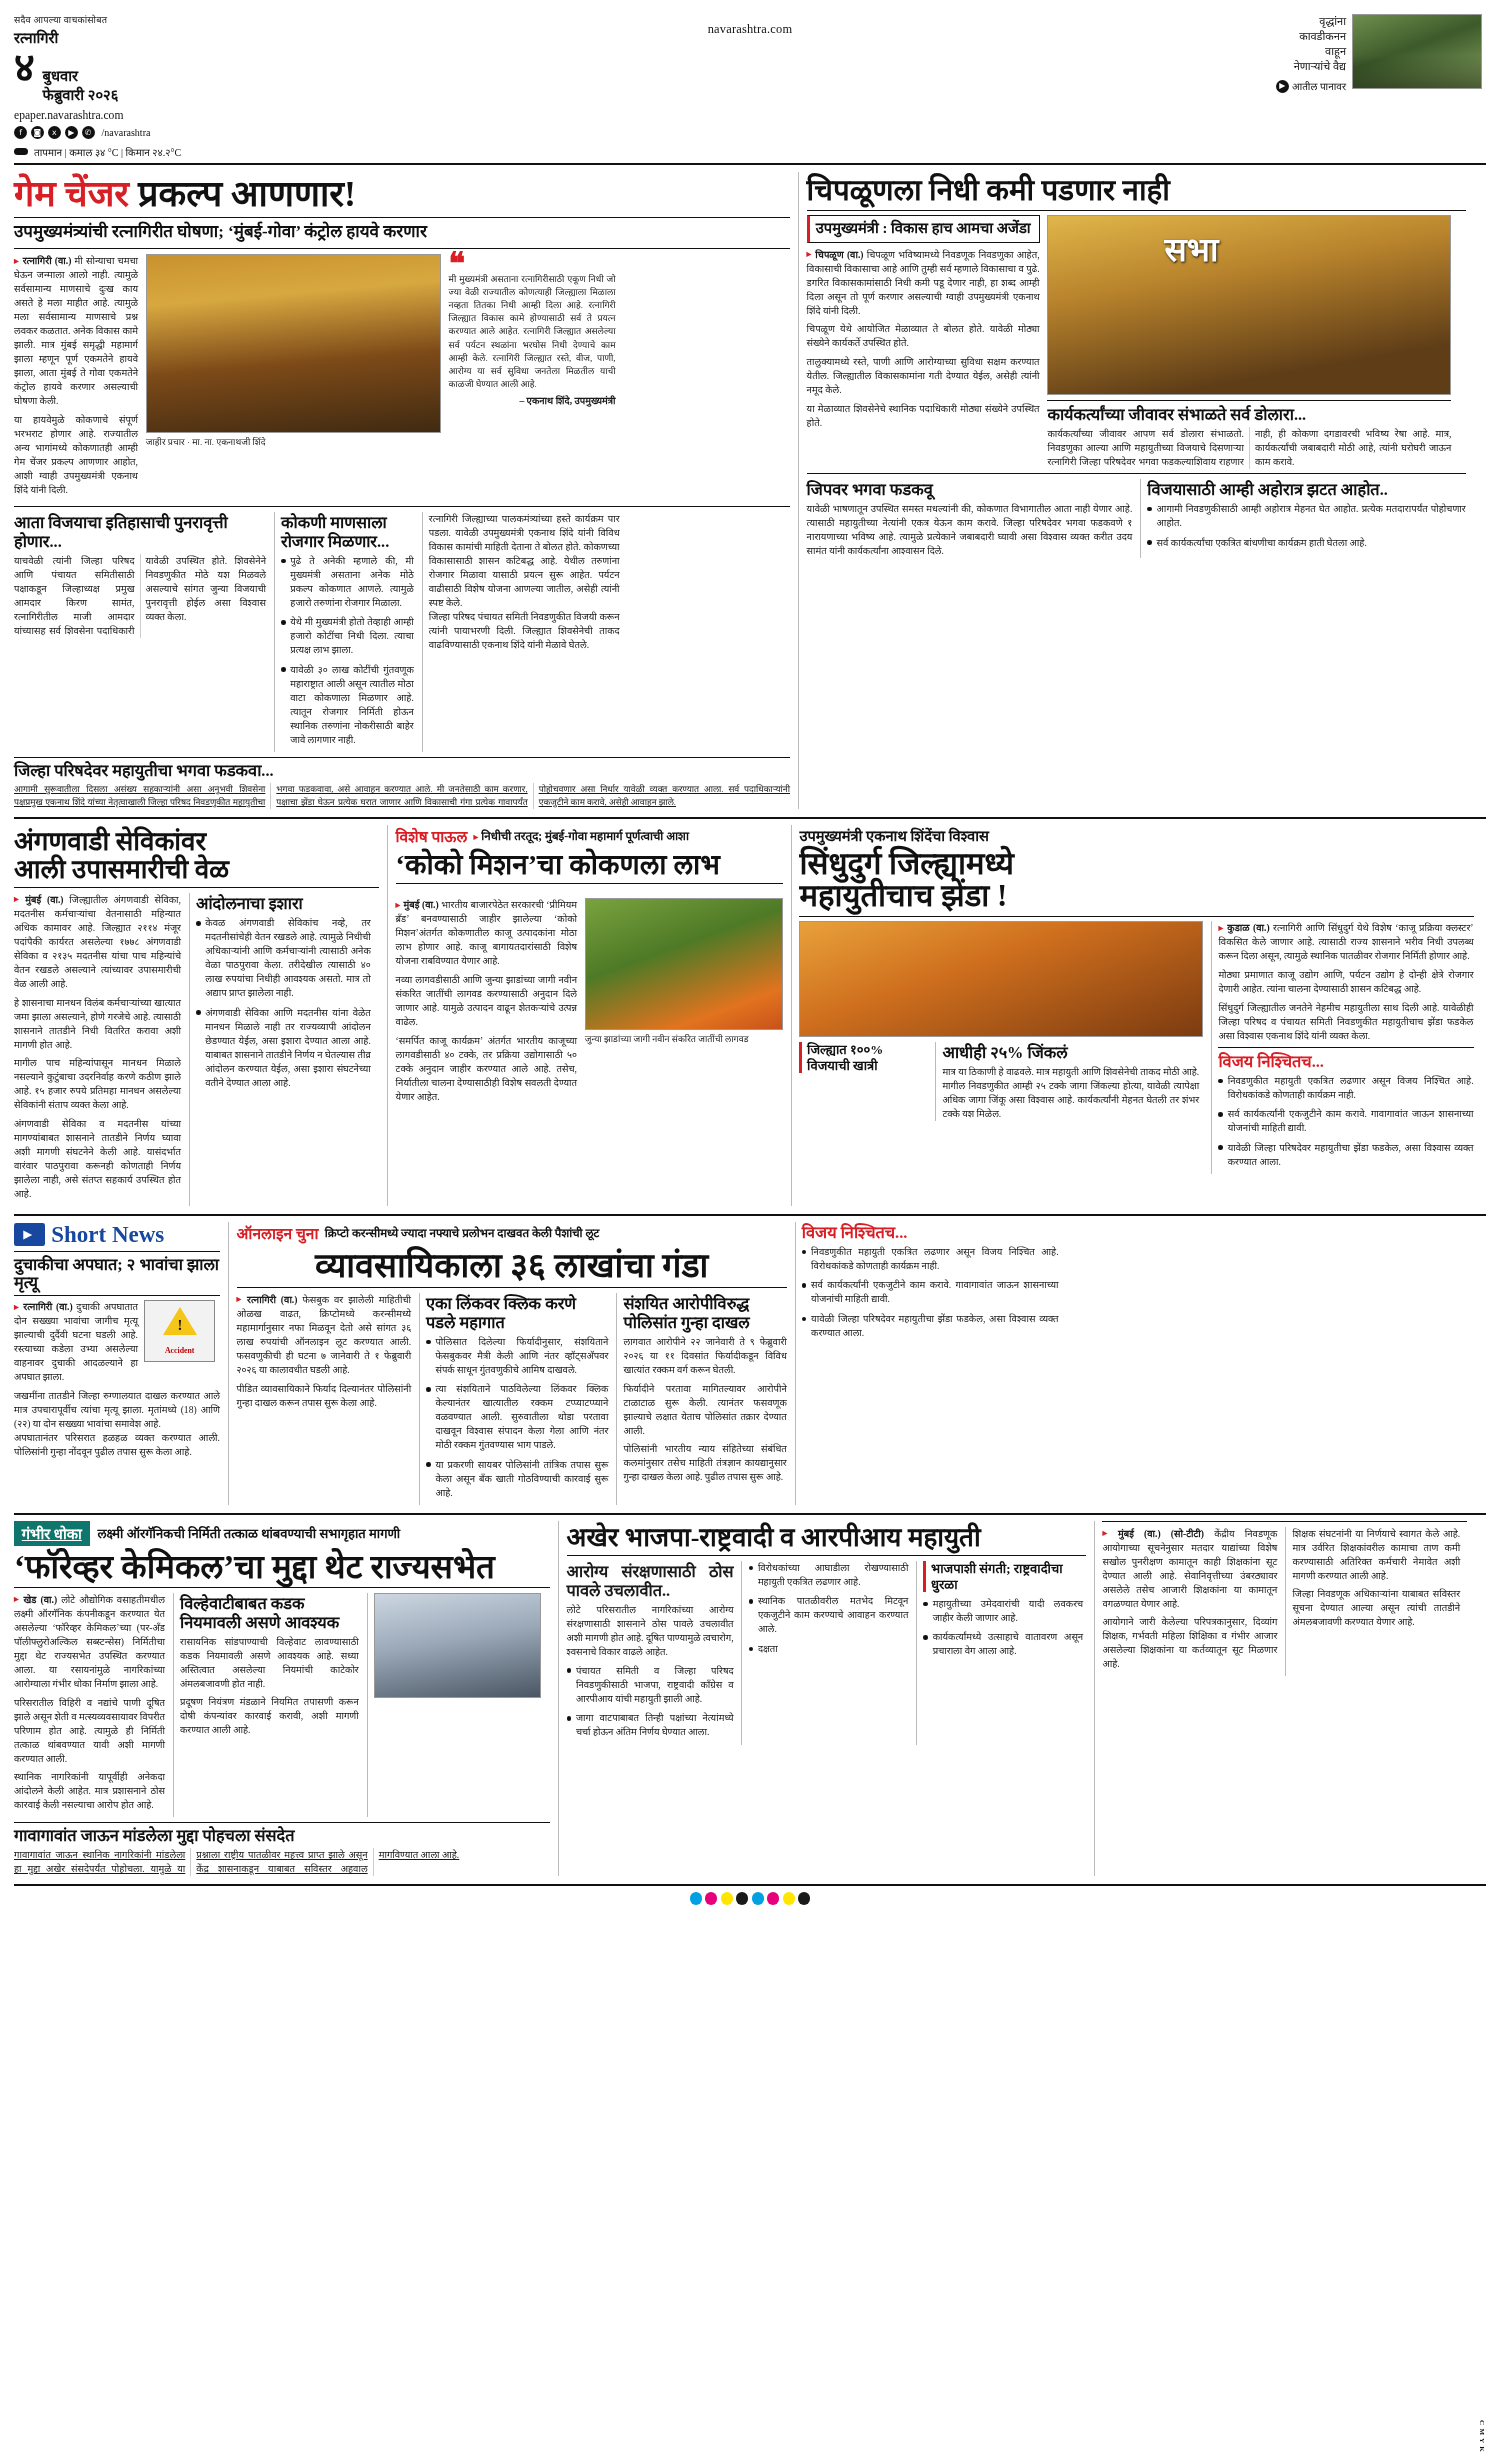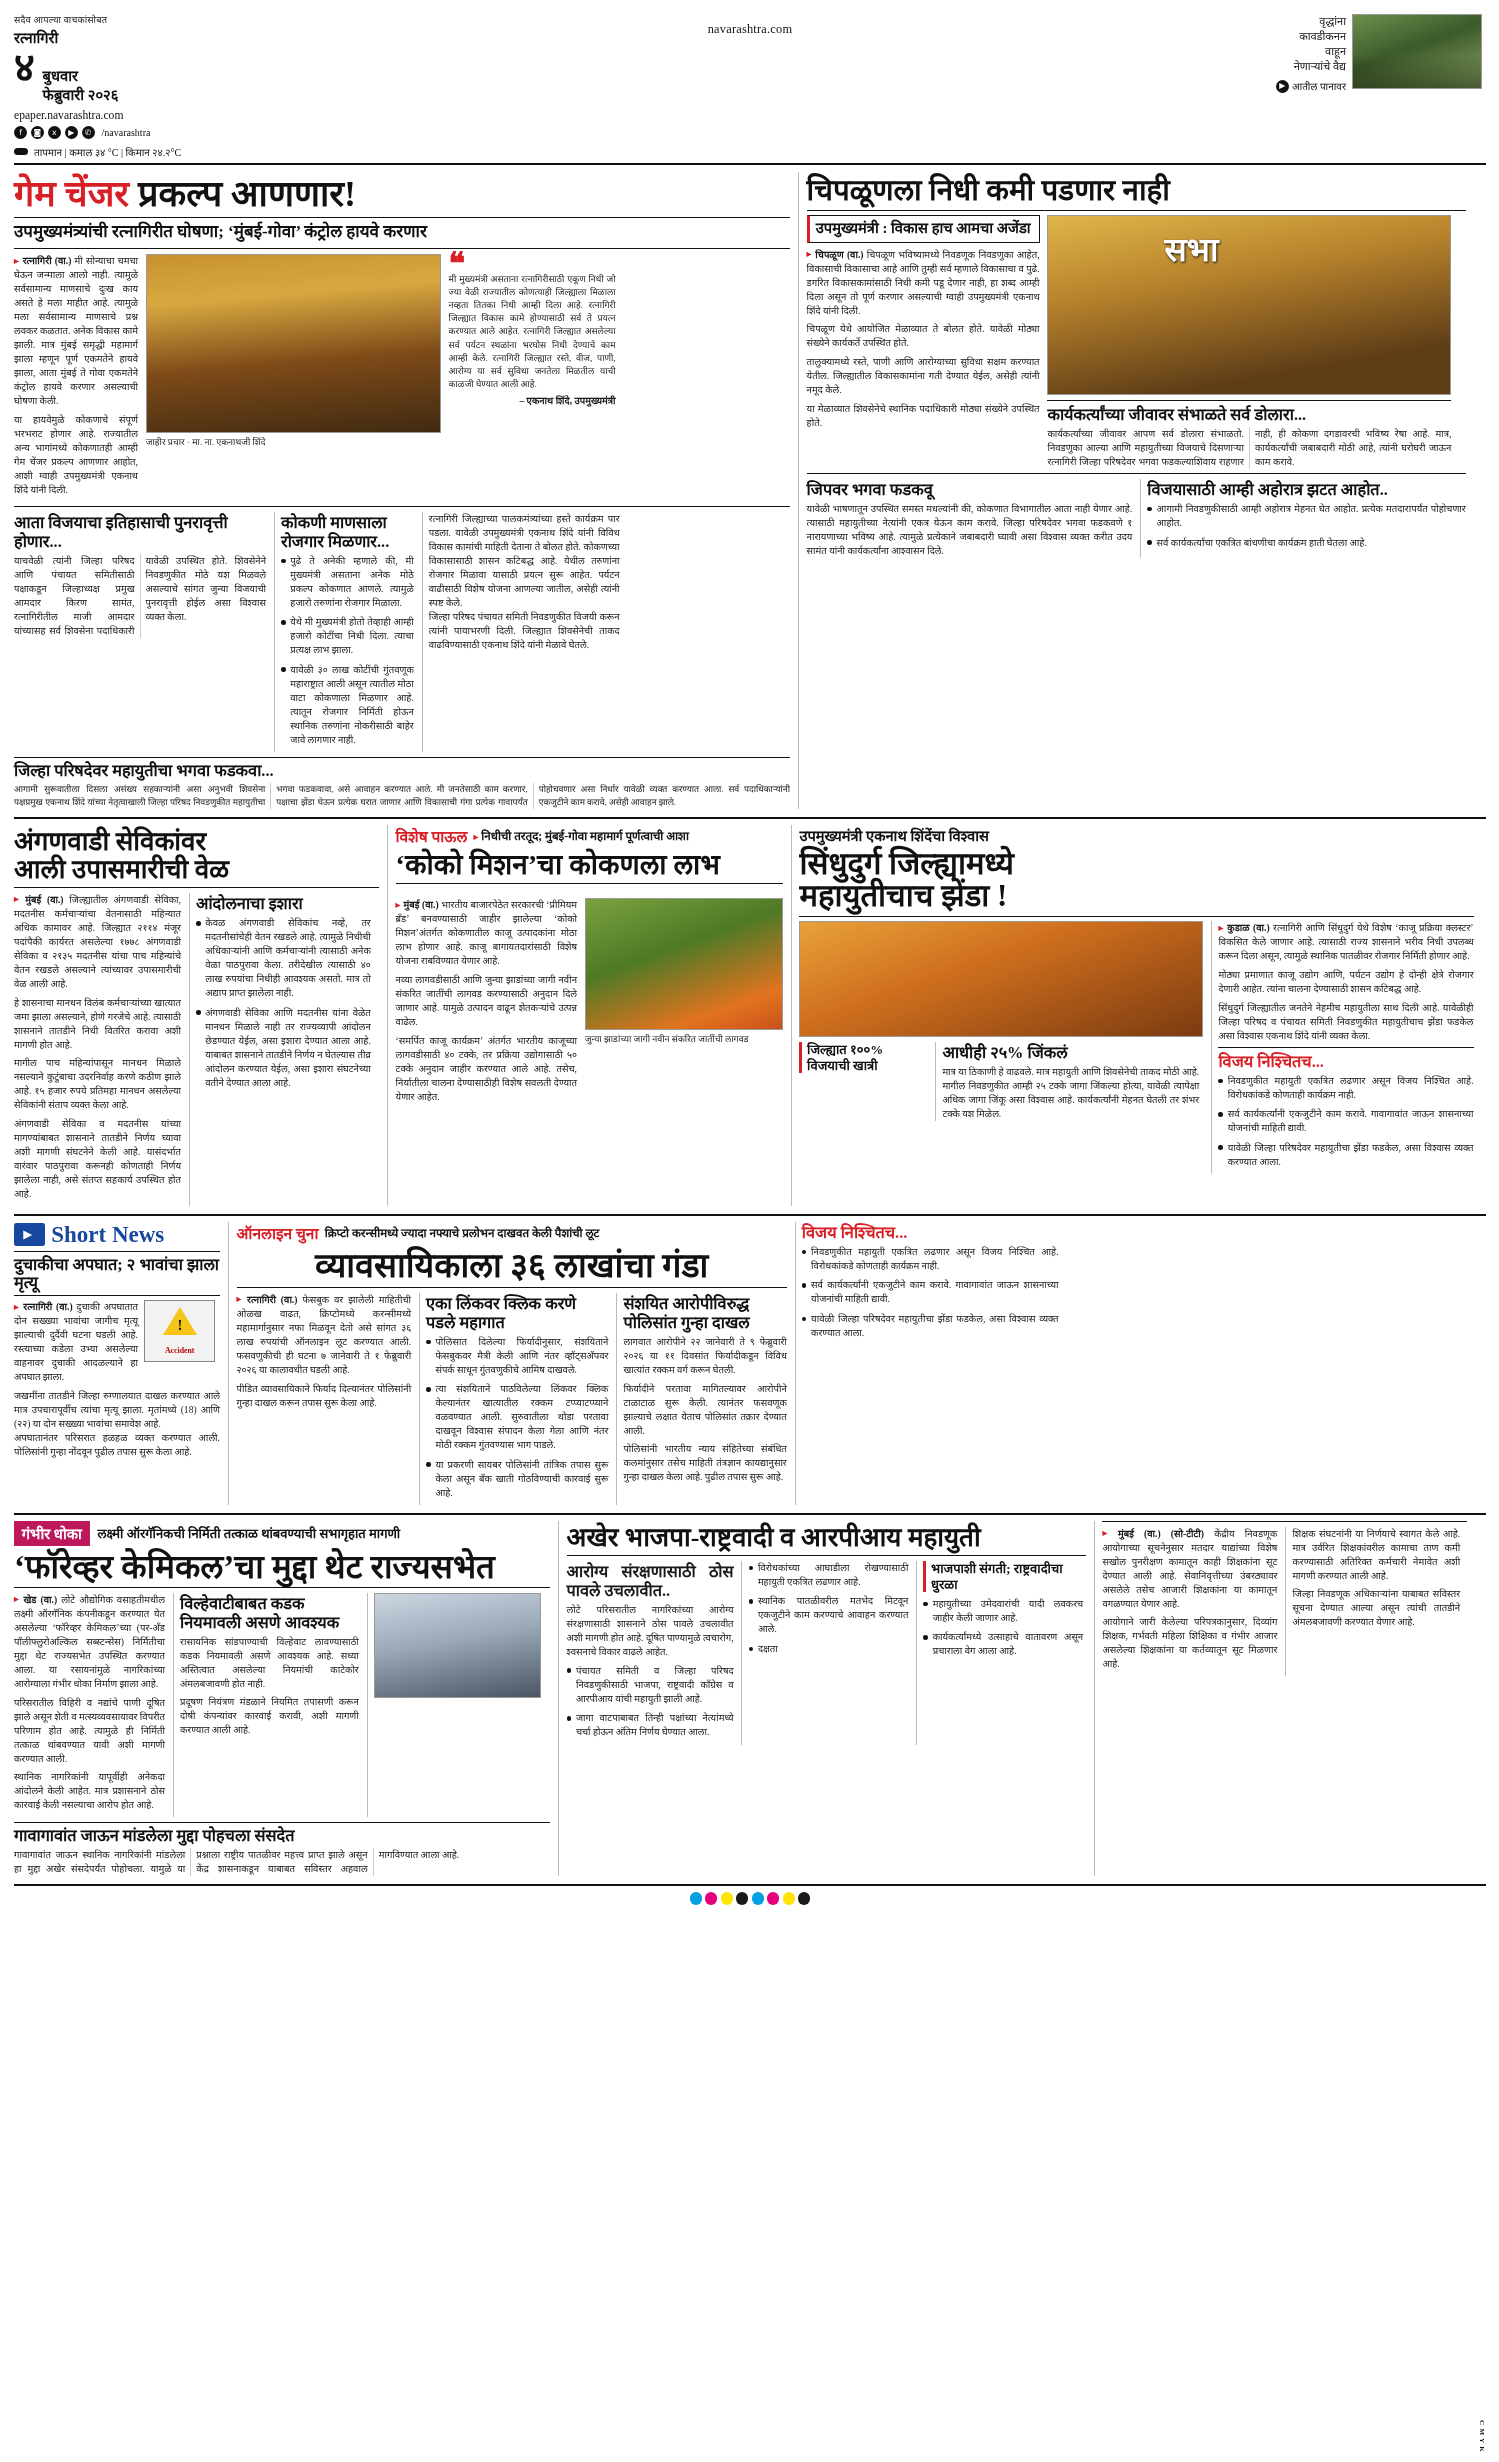--- a/index.html
+++ b/index.html
@@ -65,21 +65,21 @@
   
   .main-grid { display:flex; gap:7.8px; margin-top:6.2px; }
   .col-left { width:776px; }
   .col-right { width:668px; }
 
   .flex { display:flex; }
   .gap8 { gap:6.2px; }
   .gap10 { gap:7.8px; }
 
   .quotemark { color:#d81f26; font-size:31px; font-weight:bold; line-height:.6; font-family:"DejaVu Serif",serif;}
-  .bluebar { background:#be185d; color:#fff; font-weight:bold; padding:2.3px 7.8px; display:inline-block; font-size:14.7px; }
+  .bluebar { background:#0f766e; color:#fff; font-weight:bold; padding:2.3px 7.8px; display:inline-block; font-size:14.7px;text-decoration:underline; }
 
   .shortnews { display:flex; align-items:center; gap:6.2px; }
   .sn-logo { width:31px; height:23px; background:#17479e; position:relative; border-radius:2.3px; }
   .sn-logo::after{ content:"\25B6"; position:absolute; color:#fff; font-size:11.6px; left:9.3px; top:3.9px; }
   .sn-title { font-size:23px; font-weight:bold; color:#17479e; }
 
   .warn { width:71px; height:62px; border:0.8px solid #888; background:#f2f2f2; display:flex; flex-direction:column;
           align-items:center; justify-content:center; gap:11px; }
   .tri { width:0;height:0;border-left:17px solid transparent;border-right:17px solid transparent;border-bottom:28px solid #f5c518; position:relative;}
   .tri::after { content:"!"; position:absolute; left:-2.3px; top:9.3px; font-size:14.7px; font-weight:bold; color:#111; }
@@ -92,21 +92,21 @@
   .photo.flag { background:linear-gradient(160deg,#e8a13a 0%, #cf6f1e 40%, #7c3b10 100%); }
   .sep { height:0.8px; background:#111; margin:4.7px 0; }
 
   .bottom-dots { display:flex; gap:3.1px; justify-content:center; padding:6.2px 0 0; }
   .dot { width:12.4px; height:12.4px; border-radius:50%; }
 
   .cmyk { position:absolute; right:14px; bottom:9.3px; font-size:7px; font-weight:bold; letter-spacing:0.8px;
           writing-mode:vertical-rl; }
   .colbreak { column-gap:11px; column-rule:0.8px solid #ccc; }
   .c2 { column-count:2; }
-  .c3 { column-count:3; }
+  .c3 { column-count:3;text-decoration:underline; }
 </style>
 </head>
 <body>
 
 <div class="page">
 
   <div class="masthead">
 
     <div class="mh-left">
       <div class="mh-tagline">सदैव आपल्या वाचकांसोबत</div>

